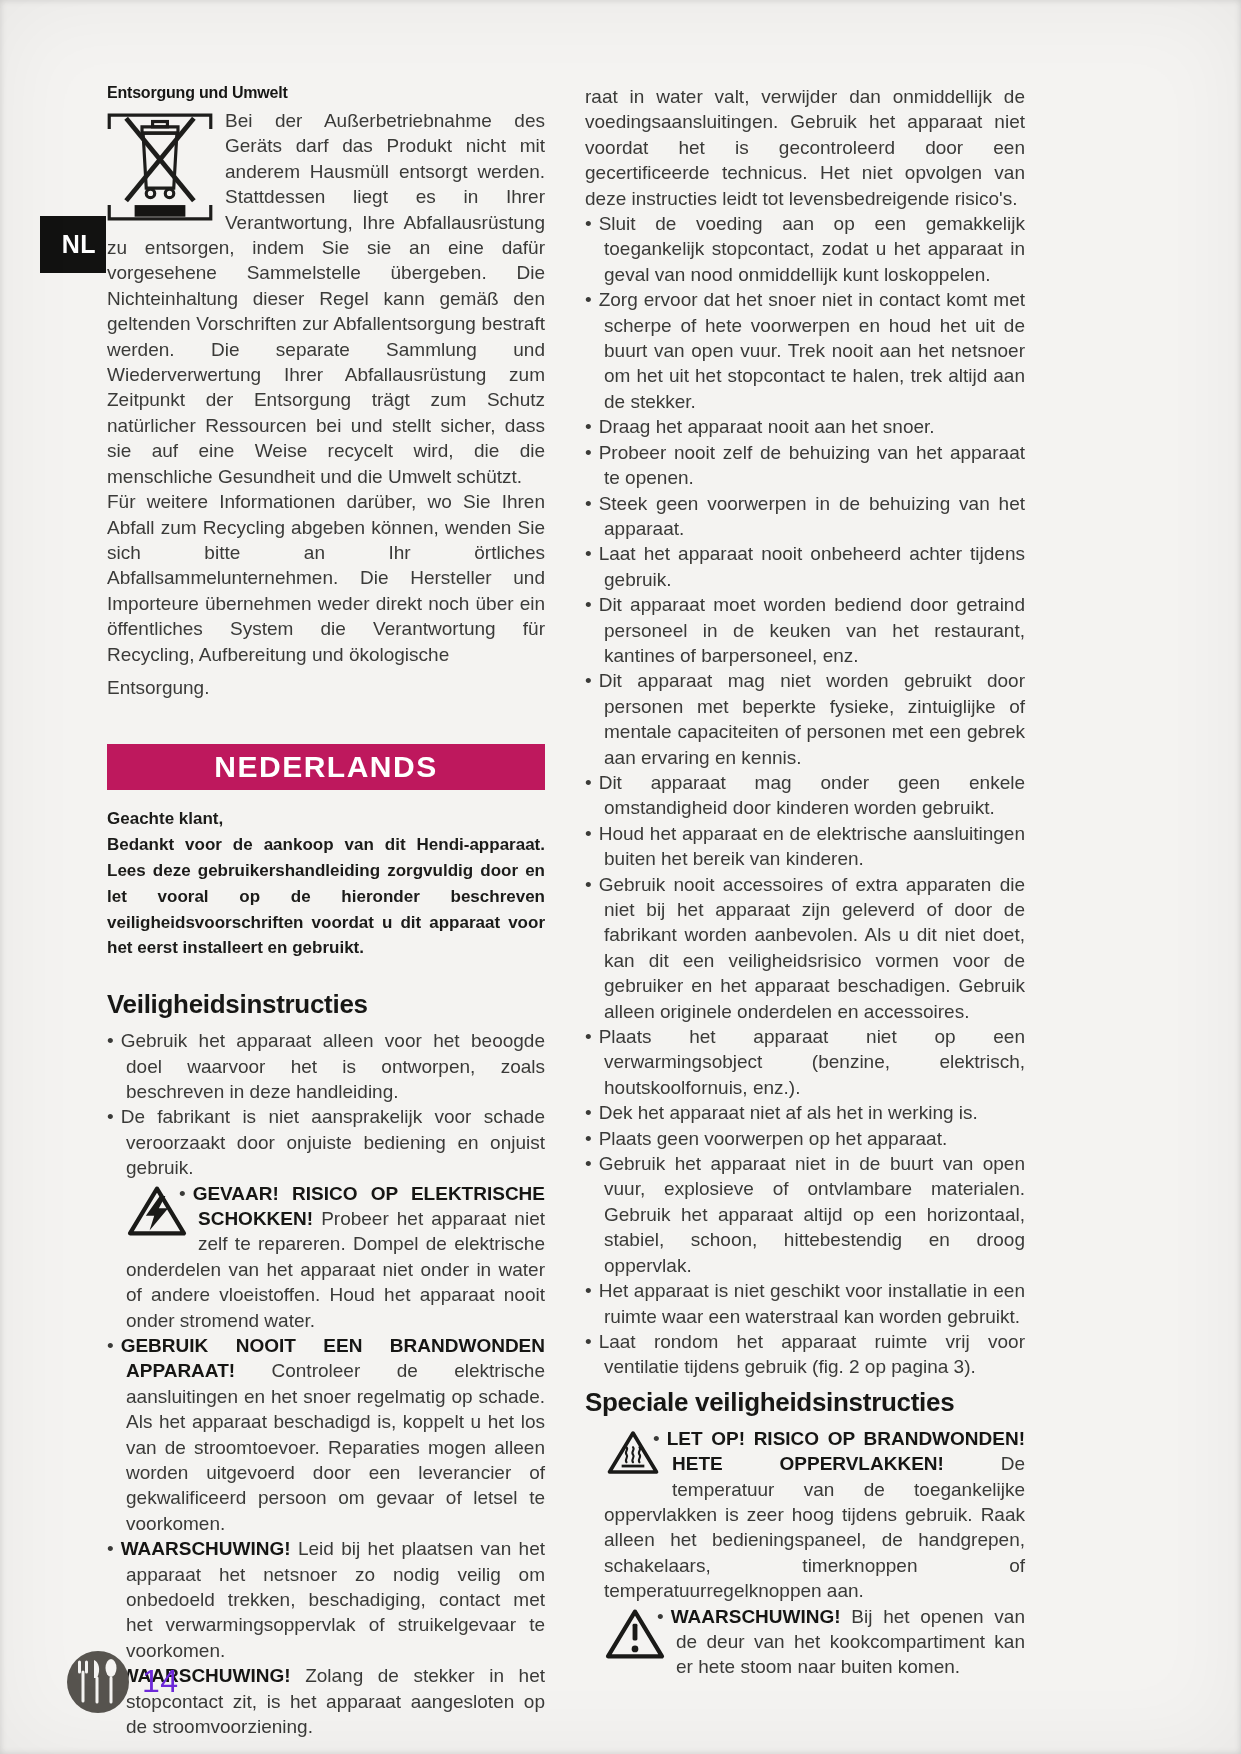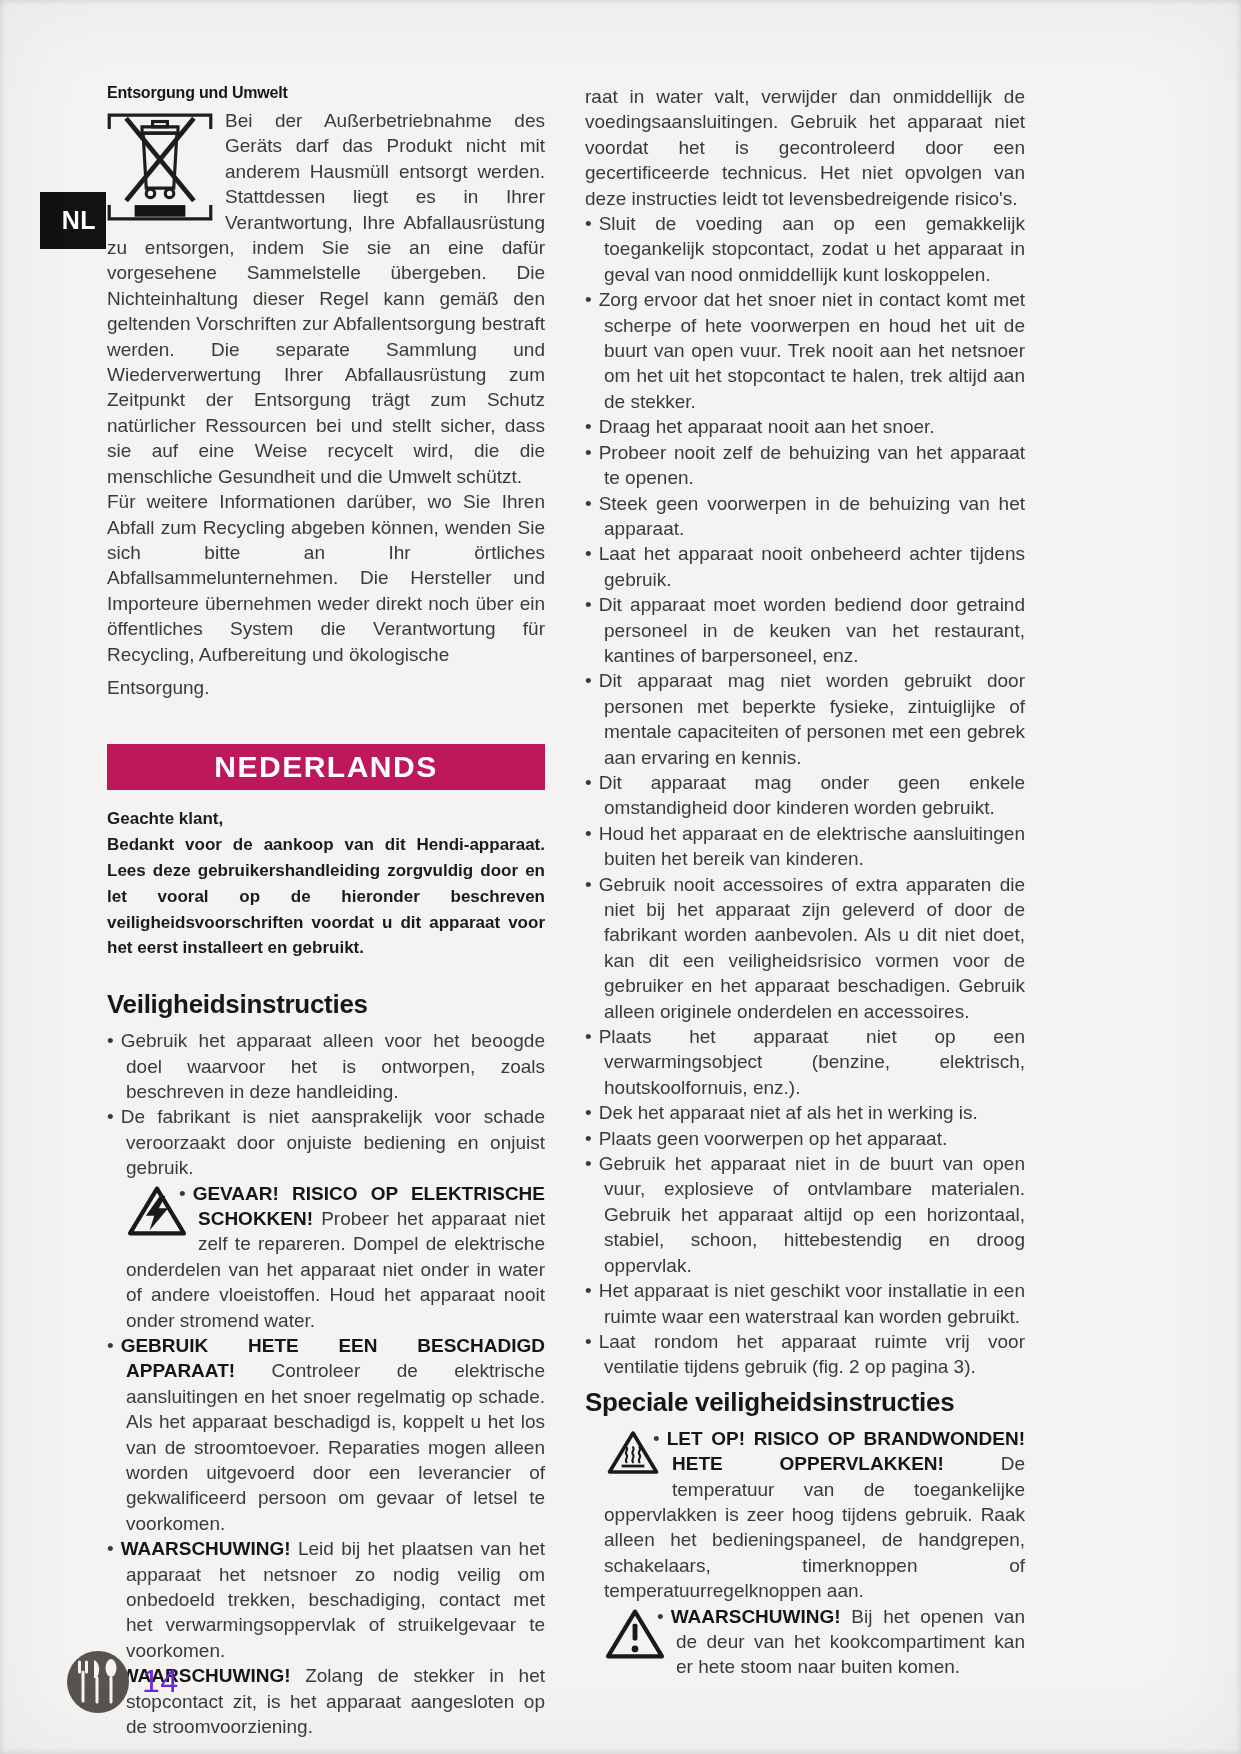--- a/index.html
+++ b/index.html
@@ -44,21 +44,21 @@
 
   ul.blist{list-style:none;margin:0;padding:0;}
   .blist li{padding-left:19px;text-indent:-19px;text-align:justify;font-size:19px;line-height:25.4px;}
   .blt{margin-right:7px;}
   .ic{float:left;}
   .ic-electric-shock{width:62px;height:54px;margin:3px 10px 2px 0;}
   .ic-hot-surface{width:58px;height:47px;margin:3px 10px 2px 0;}
   .ic-warning-triangle{width:62px;height:54px;margin:3px 10px 2px 0;}
 
   .nl-tab{
-    position:absolute;left:40px;top:192px;width:66px;height:57px;
+    position:absolute;left:40px;top:216px;width:66px;height:57px;
     background:#121211;color:#fff;font-weight:bold;font-size:25px;
     display:flex;align-items:center;justify-content:flex-end;
     padding-right:10px;box-sizing:border-box;letter-spacing:.5px;
   }
   .footer-logo{position:absolute;left:66px;top:1650px;width:64px;height:64px;}
   .page-num{
     position:absolute;left:142px;top:1663px;
     font-size:32px;color:#6d28d9;letter-spacing:.5px;
   }
   .symdefs{position:absolute;width:0;height:0;overflow:hidden;}
@@ -159,21 +159,21 @@
       <p>Bedankt voor de aankoop van dit Hendi-apparaat. Lees deze gebruikershandleiding zorgvuldig door en let vooral op de hieronder beschreven veiligheidsvoorschriften voordat u dit apparaat voor het eerst installeert en gebruikt.</p>
     </div>
 
     <h2 class="h2">Veiligheidsinstructies</h2>
     <ul class="blist">
         <li><span class="blt">•</span><span>Gebruik het apparaat alleen voor het beoogde doel waarvoor het is ontworpen, zoals beschreven in deze handleiding.</span></li>
         <li><span class="blt">•</span><span>De fabrikant is niet aansprakelijk voor schade veroorzaakt door onjuiste bediening en onjuist gebruik.</span></li>
         <li><span class="blt">•</span><svg class="ic ic-electric-shock" aria-hidden="true">
             <use href="#sym-electric-shock"></use>
           </svg><b>GEVAAR! RISICO OP ELEKTRISCHE SCHOKKEN!</b> <span>Probeer het apparaat niet zelf te repareren. Dompel de elektrische onderdelen van het apparaat niet onder in water of andere vloeistoffen. Houd het apparaat nooit onder stromend water.</span></li>
-        <li><span class="blt">•</span><b>GEBRUIK HETE EEN BESCHADIGD APPARAAT!</b> <span>Controleer de elektrische aansluitingen en het snoer regelmatig op schade. Als het apparaat beschadigd is, koppelt u het los van de stroomtoevoer. Reparaties mogen alleen worden uitgevoerd door een leverancier of gekwalificeerd persoon om gevaar of letsel te voorkomen.</span></li>
+        <li><span class="blt">•</span><b>GEBRUIK NOOIT EEN BRANDWONDEN APPARAAT!</b> <span>Controleer de elektrische aansluitingen en het snoer regelmatig op schade. Als het apparaat beschadigd is, koppelt u het los van de stroomtoevoer. Reparaties mogen alleen worden uitgevoerd door een leverancier of gekwalificeerd persoon om gevaar of letsel te voorkomen.</span></li>
         <li><span class="blt">•</span><b>WAARSCHUWING!</b> <span>Leid bij het plaatsen van het apparaat het netsnoer zo nodig veilig om onbedoeld trekken, beschadiging, contact met het verwarmingsoppervlak of struikelgevaar te voorkomen.</span></li>
         <li><span class="blt">•</span><b>WAARSCHUWING!</b> <span>Zolang de stekker in het stopcontact zit, is het apparaat aangesloten op de stroomvoorziening.</span></li>
       </ul>
   </div>
 
   <div class="col col-right">
     <p class="txt">raat in water valt, verwijder dan onmiddellijk de voedingsaansluitingen. Gebruik het apparaat niet voordat het is gecontroleerd door een gecertificeerde technicus. Het niet opvolgen van deze instructies leidt tot levensbedreigende risico's.</p>
     <ul class="blist">
         <li><span class="blt">•</span><span>Sluit de voeding aan op een gemakkelijk toegankelijk stopcontact, zodat u het apparaat in geval van nood onmiddellijk kunt loskoppelen.</span></li>
         <li><span class="blt">•</span><span>Zorg ervoor dat het snoer niet in contact komt met scherpe of hete voorwerpen en houd het uit de buurt van open vuur. Trek nooit aan het netsnoer om het uit het stopcontact te halen, trek altijd aan de stekker.</span></li>

